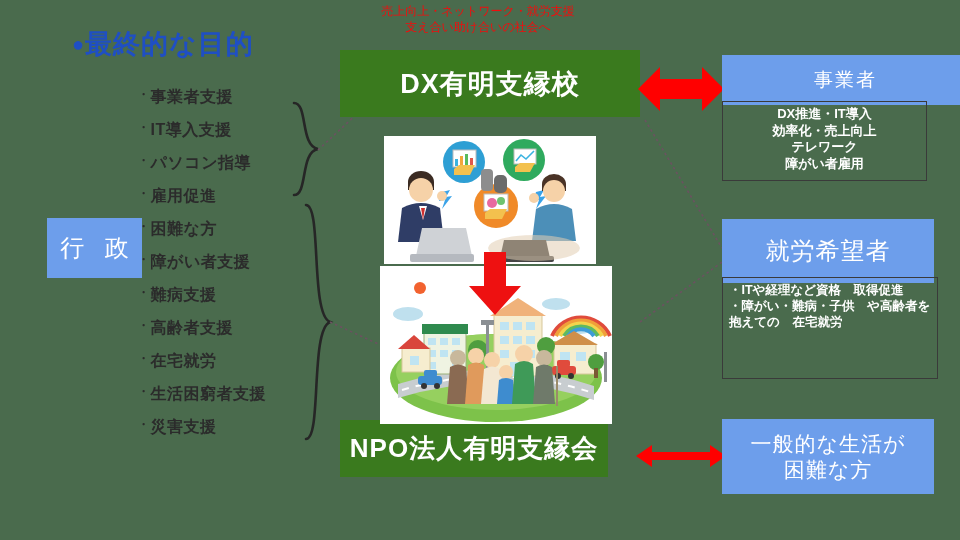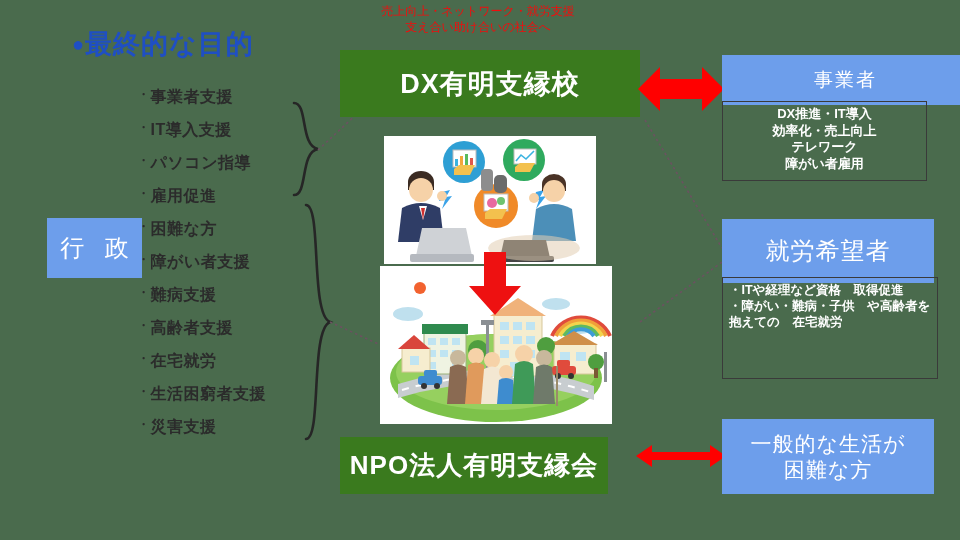--- a/index.html
+++ b/index.html
@@ -50,21 +50,21 @@
   
   .brace{position:absolute;color:#262626;}
 
   
   .green-box{
     position:absolute;background:#3a7a1e;color:#fff;
     display:flex;align-items:center;justify-content:center;
     font-weight:700;letter-spacing:1px;
   }
   #dx-box{left:340px;top:50px;width:300px;height:67px;font-size:27px;}
-  #npo-box{left:340px;top:437px;width:268px;height:57px;font-size:26px;}
+  #npo-box{left:340px;top:420px;width:268px;height:57px;font-size:26px;}
 
   
   .blue-box{
     position:absolute;background:#6d9eeb;color:#fff;
     display:flex;align-items:center;justify-content:center;
     text-align:center;line-height:1.2;
   }
   #biz-box{left:722px;top:38px;width:247px;height:50px;font-size:19px;letter-spacing:2px;margin-top:17px;}
   #seeker-box{left:722px;top:219px;width:212px;height:64px;font-size:24px;letter-spacing:1px;}
   #hardship-box{left:722px;top:419px;width:212px;height:75px;font-size:21px;letter-spacing:1px;}

